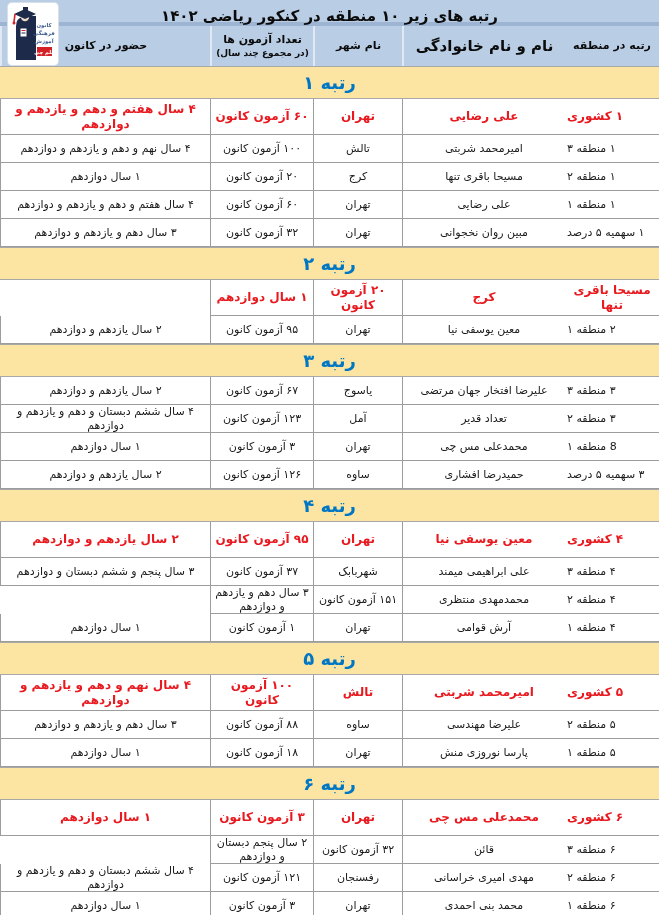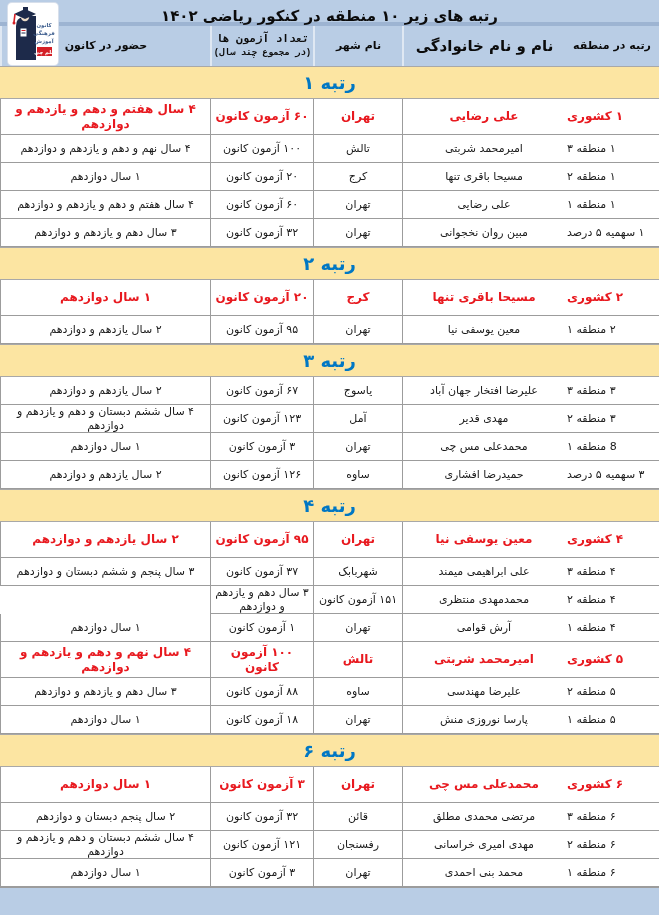--- a/index.html
+++ b/index.html
@@ -40,21 +40,21 @@
     height:100%;
     display:flex;flex-direction:column;align-items:center;justify-content:center;
     font-weight:bold;color:#0b0b0b;
     line-height:1.25;
     text-align:center;
   }
   .header-cell + .header-cell{border-left:2px solid rgba(255,255,255,.55);}
   .hc-rank{font-size:11px;}
   .hc-name{font-size:15px;}
   .hc-city{font-size:11px;}
-  .hc-exams{font-size:11px;font-family:Liberation Mono, monospace;}
+  .hc-exams{font-size:11px;}
   .hc-exams .sub{font-size:9px;margin-top:2px;}
   .hc-presence{font-size:11px;}
   .table{border-bottom:1px solid #9c9c9c;}
   .band{
     height:31px;
     background:#fce5a2;
     border-top:1px solid #a8a8a8;
     border-bottom:1px solid #a8a8a8;
     display:flex;align-items:center;justify-content:center;
     color:#0077c4;font-size:18px;font-weight:bold;
@@ -164,44 +164,43 @@
     </div>
     <div class="trow">
       <div class="cell rank">۱ سهمیه ۵ درصد</div>
       <div class="cell name">مبین روان نخجوانی</div>
       <div class="cell city">تهران</div>
       <div class="cell exams">۳۲ آزمون کانون</div>
       <div class="cell presence">۳ سال دهم و یازدهم و دوازدهم</div>
     </div>
     <div class="band">رتبه ۲</div>
     <div class="trow red">
-      <div class="cell rank">۲ کشوری</div>
       <div class="cell name">مسیحا باقری تنها</div>
       <div class="cell city">کرج</div>
       <div class="cell exams">۲۰ آزمون کانون</div>
       <div class="cell presence">۱ سال دوازدهم</div>
     </div>
     <div class="trow">
       <div class="cell rank">۲ منطقه ۱</div>
       <div class="cell name">معین یوسفی نیا</div>
       <div class="cell city">تهران</div>
       <div class="cell exams">۹۵ آزمون کانون</div>
       <div class="cell presence">۲ سال یازدهم و دوازدهم</div>
     </div>
     <div class="band">رتبه ۳</div>
     <div class="trow">
       <div class="cell rank">۳ منطقه ۳</div>
-      <div class="cell name">علیرضا افتخار جهان آباد</div>
+      <div class="cell name">علیرضا افتخار جهان مرتضی</div>
       <div class="cell city">یاسوج</div>
       <div class="cell exams">۶۷ آزمون کانون</div>
       <div class="cell presence">۲ سال یازدهم و دوازدهم</div>
     </div>
     <div class="trow">
       <div class="cell rank">۳ منطقه ۲</div>
-      <div class="cell name">مهدی قدیر</div>
+      <div class="cell name">تعداد قدیر</div>
       <div class="cell city">آمل</div>
       <div class="cell exams">۱۲۳ آزمون کانون</div>
       <div class="cell presence">۴ سال ششم دبستان و دهم و یازدهم و دوازدهم</div>
     </div>
     <div class="trow">
       <div class="cell rank">8 منطقه ۱</div>
       <div class="cell name">محمدعلی مس چی</div>
       <div class="cell city">تهران</div>
       <div class="cell exams">۳ آزمون کانون</div>
       <div class="cell presence">۱ سال دوازدهم</div>
@@ -234,20 +233,21 @@
       <div class="cell exams">۱۵۱ آزمون کانون</div>
       <div class="cell presence">۳ سال دهم و یازدهم و دوازدهم</div>
     </div>
     <div class="trow">
       <div class="cell rank">۴ منطقه ۱</div>
       <div class="cell name">آرش قوامی</div>
       <div class="cell city">تهران</div>
       <div class="cell exams">۱ آزمون کانون</div>
       <div class="cell presence">۱ سال دوازدهم</div>
     </div>
+    <div class="band">رتبه ۵</div>
     <div class="trow red">
       <div class="cell rank">۵ کشوری</div>
       <div class="cell name">امیرمحمد شربتی</div>
       <div class="cell city">تالش</div>
       <div class="cell exams">۱۰۰ آزمون کانون</div>
       <div class="cell presence">۴ سال نهم و دهم و یازدهم و دوازدهم</div>
     </div>
     <div class="trow">
       <div class="cell rank">۵ منطقه ۲</div>
       <div class="cell name">علیرضا مهندسی</div>
@@ -265,21 +265,20 @@
     <div class="band">رتبه ۶</div>
     <div class="trow red">
       <div class="cell rank">۶ کشوری</div>
       <div class="cell name">محمدعلی مس چی</div>
       <div class="cell city">تهران</div>
       <div class="cell exams">۳ آزمون کانون</div>
       <div class="cell presence">۱ سال دوازدهم</div>
     </div>
     <div class="trow">
       <div class="cell rank">۶ منطقه ۳</div>
-      <div class="cell name">مرتضی محمدی مطلق</div>
       <div class="cell city">قائن</div>
       <div class="cell exams">۳۲ آزمون کانون</div>
       <div class="cell presence">۲ سال پنجم دبستان و دوازدهم</div>
     </div>
     <div class="trow">
       <div class="cell rank">۶ منطقه ۲</div>
       <div class="cell name">مهدی امیری خراسانی</div>
       <div class="cell city">رفسنجان</div>
       <div class="cell exams">۱۲۱ آزمون کانون</div>
       <div class="cell presence">۴ سال ششم دبستان و دهم و یازدهم و دوازدهم</div>

